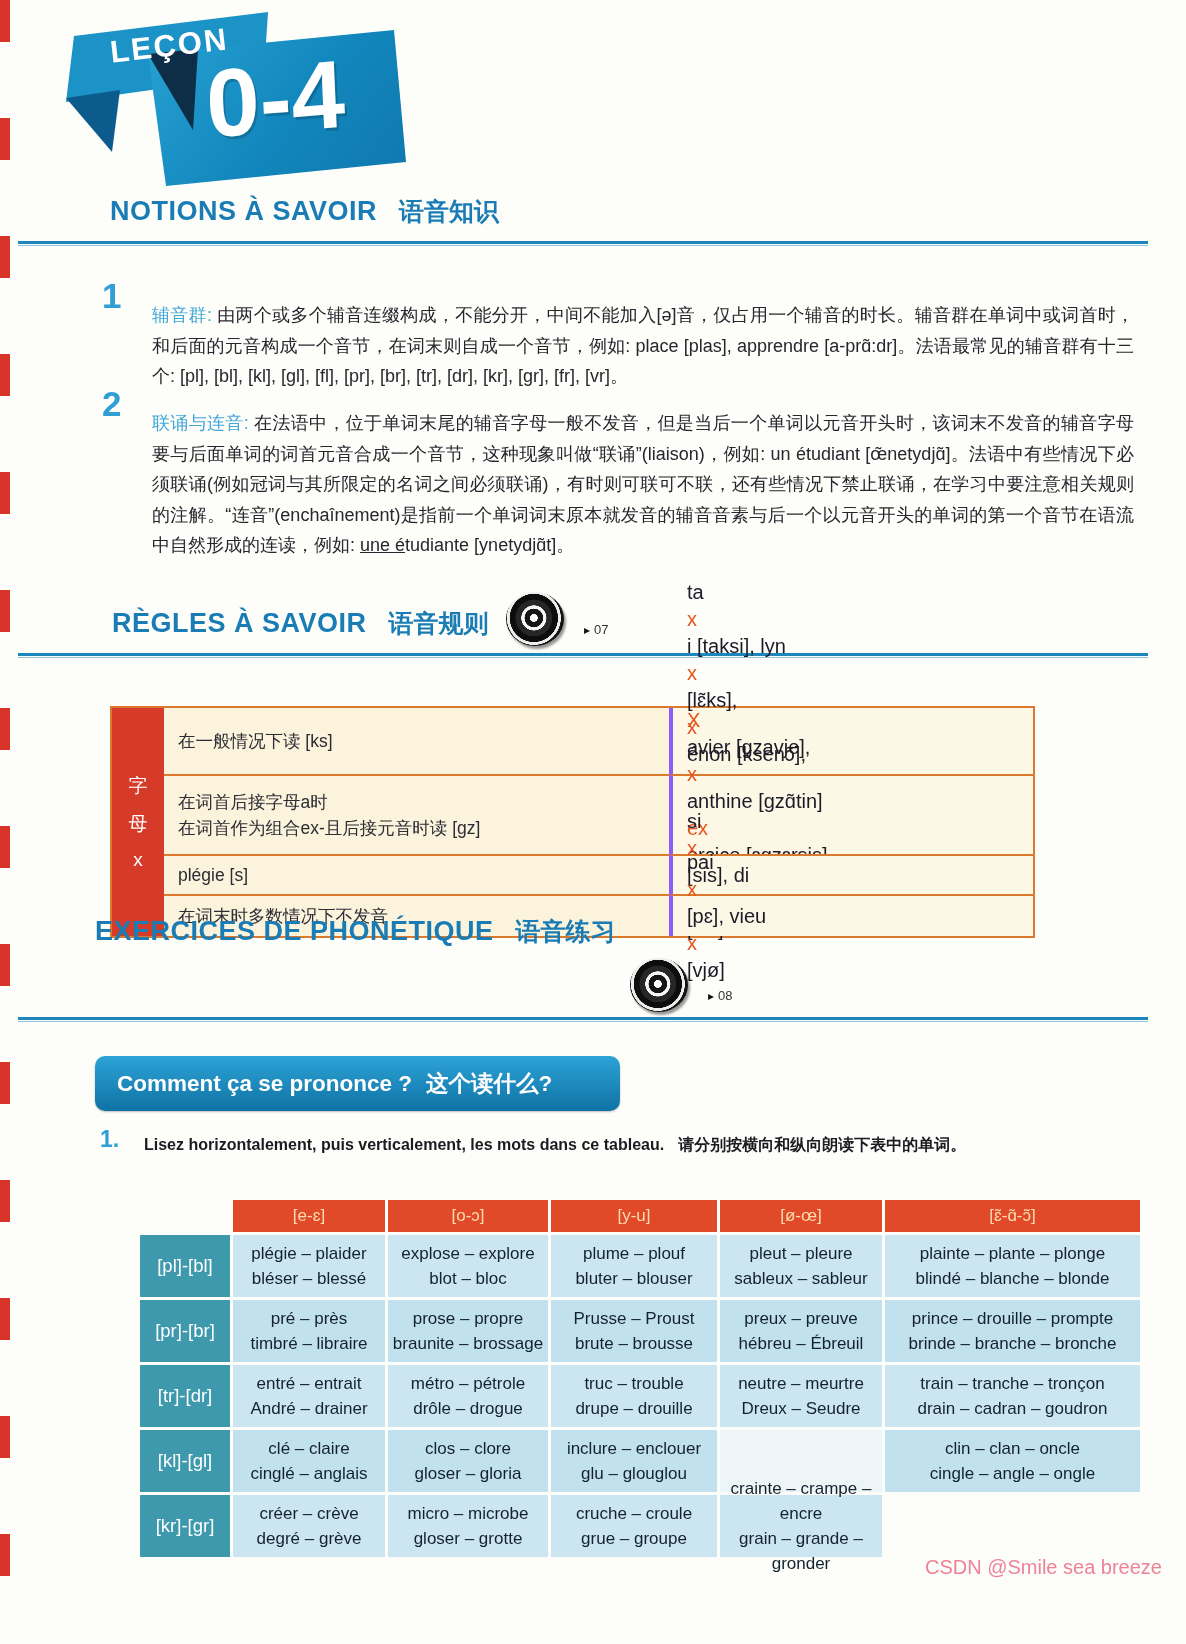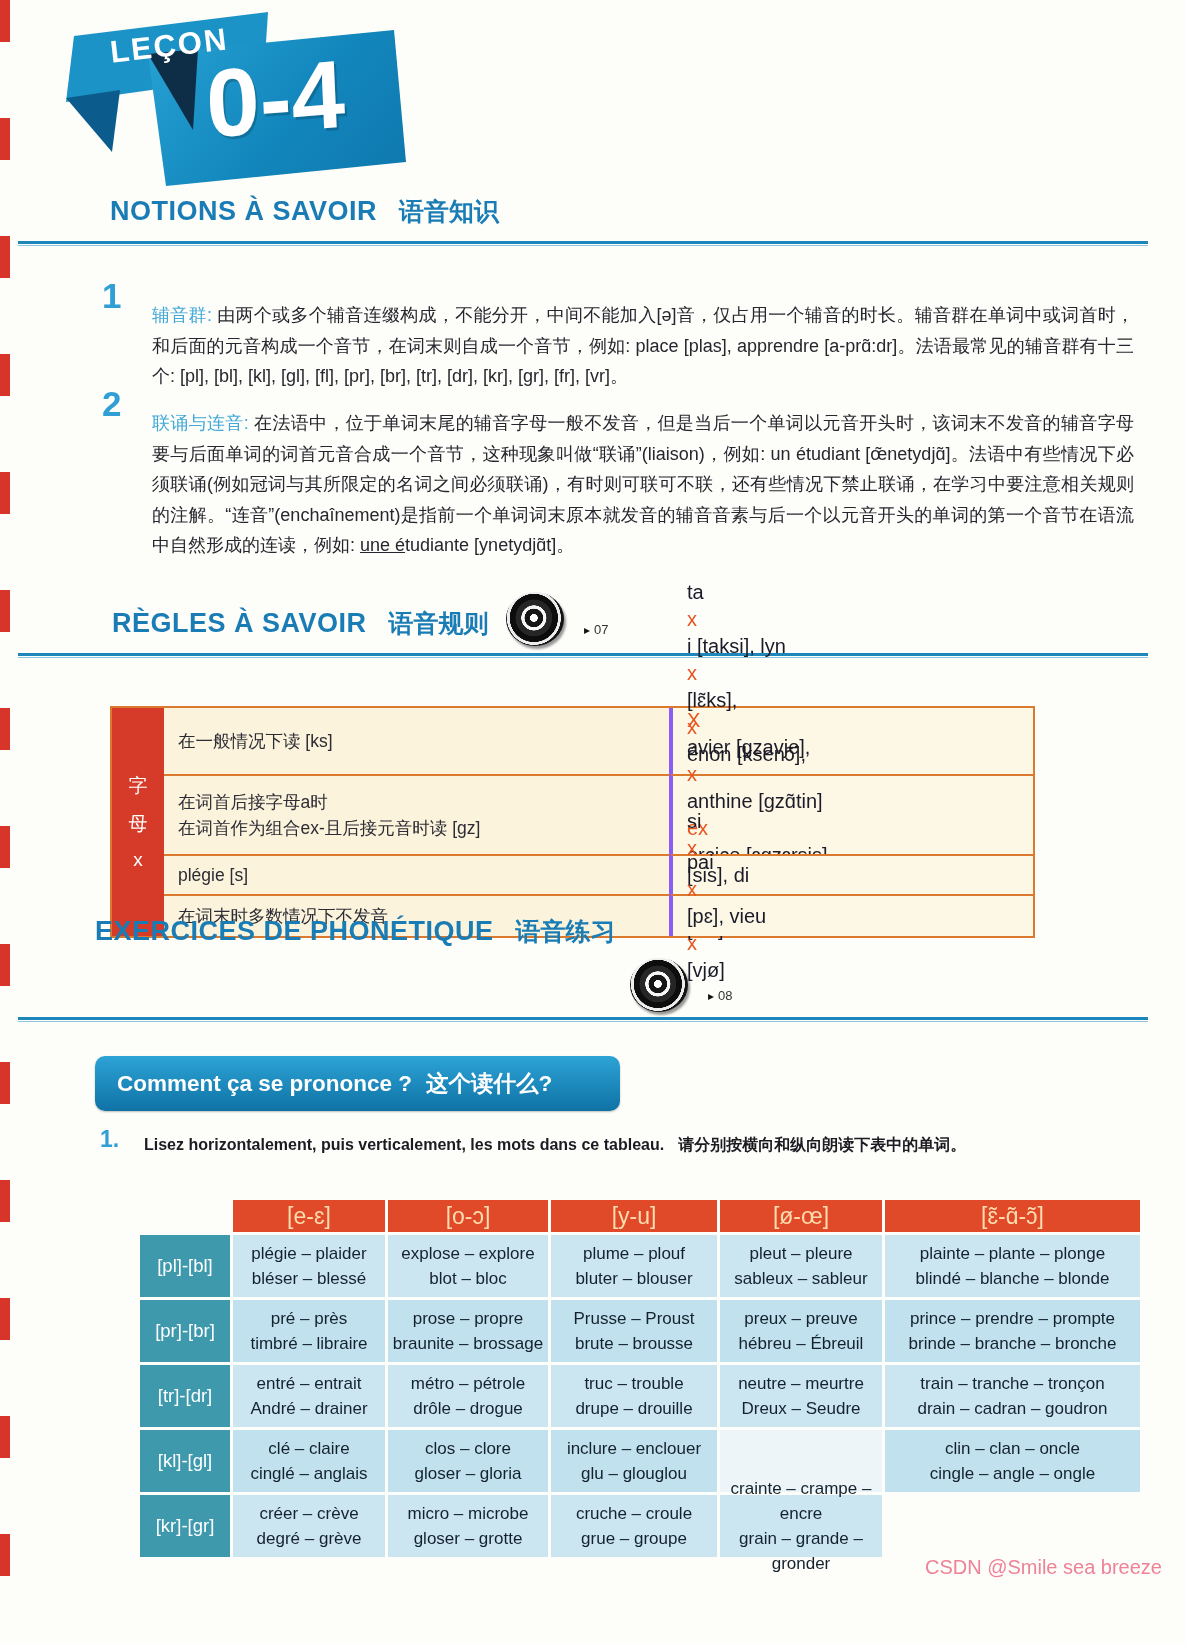--- a/index.html
+++ b/index.html
@@ -69,21 +69,21 @@
   
   .ex-num{ position:absolute; left:100px; top:1126px; font-size:23px; font-weight:bold; color:#2f9fd6; }
   .ex-text{ position:absolute; left:142px; top:1127px; width:995px; margin:2px;
     font-size:16px; font-weight:bold; color:#1b1b22; line-height:32px; }
   .ex-text .zh-b{ margin-left:14px; }
   
   .xt{ position:absolute; left:140px; top:1200px; width:985px; display:grid;
     grid-template-columns:90px 152px 160px 166px 162px 255px;
     grid-template-rows:32px 62px 62px 62px 62px 62px; gap:3px; }
   .xt-corner{ background:transparent; }
-  .xt-h{ background:#e04a28; color:#ffddb0; display:flex; align-items:center; justify-content:center; font-size:23px; }
+  .xt-h{ background:#e04a28; color:#ffddb0; display:flex; align-items:center; justify-content:center; font-size:17px; }
   .xt-l{ background:#3e99ad; color:#fff; display:flex; align-items:center; justify-content:center; font-size:18.5px; }
   .xt-c{ background:#cbe6f0; display:flex; flex-direction:column; align-items:center; justify-content:center;
     font-size:17px; line-height:25px; color:#14222e; text-align:center; }
   .xt-c.alt{ background:#c2e1ee; }
   .xt-c.empty{ background:#edf5f9; }
   
   .watermark{ position:absolute; right:24px; top:1556px; font-size:20px; color:#ee8296; }
 </style>
 </head>
 <body>
@@ -201,21 +201,21 @@
       </div>
     <div class="xt-c alt">
         <div>Prusse – Proust</div>
         <div>brute – brousse</div>
       </div>
     <div class="xt-c alt">
         <div>preux – preuve</div>
         <div>hébreu – Ébreuil</div>
       </div>
     <div class="xt-c alt">
-        <div>prince – prendre – prompte</div>
+        <div>prince – drouille – prompte</div>
         <div>brinde – branche – bronche</div>
       </div>
 
     <div class="xt-l">[tr]-[dr]</div>
     <div class="xt-c">
         <div>entré – entrait</div>
         <div>André – drainer</div>
       </div>
     <div class="xt-c">
         <div>métro – pétrole</div>

